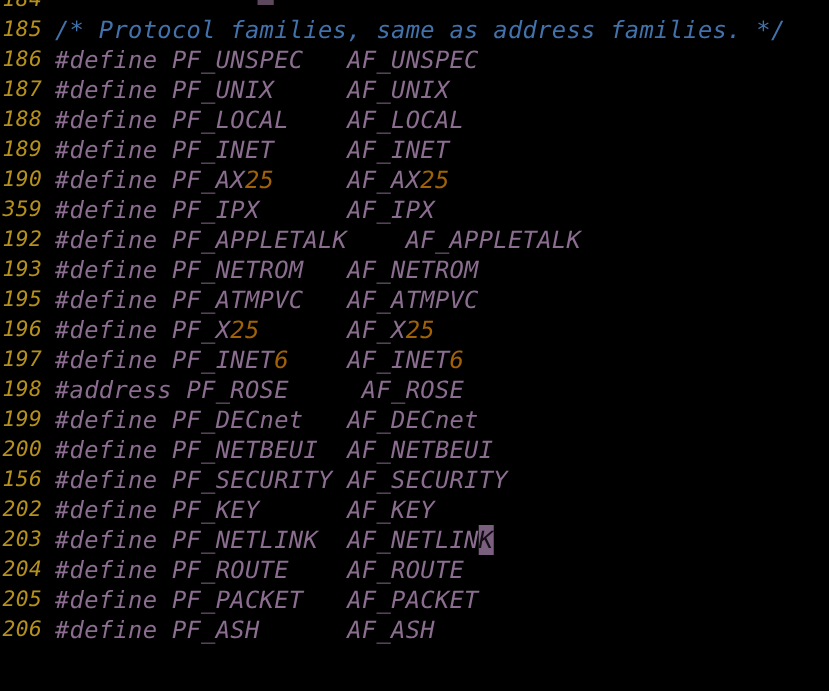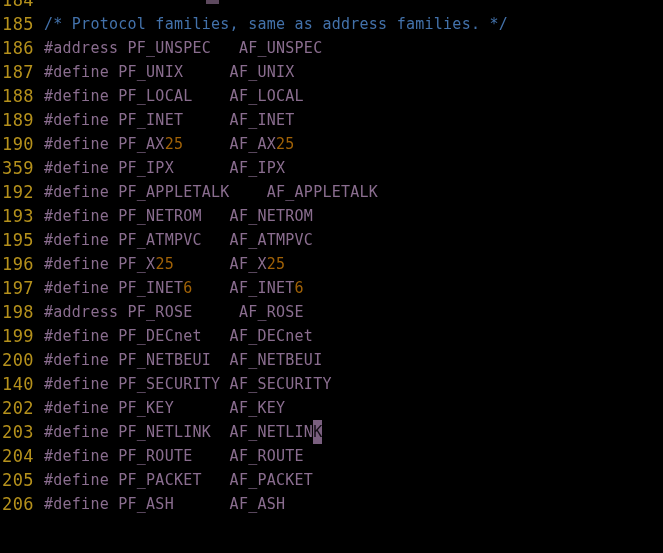--- a/index.html
+++ b/index.html
@@ -14,20 +14,21 @@
     overflow: hidden;
     font-family: "DejaVu Sans Mono", "Liberation Mono", monospace;
   }
 
   #editor {
     position: relative;
     width: 663px;
     height: 553px;
     background: #000000;
     overflow: hidden;
+    font-style: italic;
   }
 
   
   #code-surface {
     position: absolute;
     left: 0;
     top: -12px;
     width: 663px;
   }
 
@@ -49,21 +50,21 @@
     font-size: 17px;
     line-height: 24px;
     letter-spacing: 0.4px;
     user-select: none;
   }
 
   .line-content {
     flex: 1 1 auto;
     padding-left: 4px;
     color: #8a6d8f;
-    font-size: 15px;
+    font-size: 19px;
     line-height: 24px;
     letter-spacing: 0.25px;
     white-space: pre;
   }
   .tok-num     { color: #a16207; }
   .tok-comment { color: #4372ab; }
   .tok-plain   { color: #8a6d8f; }
 
   
   .cursor-cell {
@@ -84,34 +85,34 @@
   }
 </style>
 </head>
 <body>
 
 <div id="editor">
   <div class="partial-top-fragment"></div>
   <div id="code-surface">
       <div class="code-line"><span class="line-number">184</span><span class="line-content"></span></div>
       <div class="code-line"><span class="line-number">185</span><span class="line-content"><span class="tok-comment">/* Protocol families, same as address families. */</span></span></div>
-      <div class="code-line"><span class="line-number">186</span><span class="line-content"><span class="tok-plain">#address PF_UNSPEC   AF_UNSPEC</span></span></div>
+      <div class="code-line"><span class="line-number">186</span><span class="line-content"><span class="tok-plain">#define PF_UNSPEC   AF_UNSPEC</span></span></div>
       <div class="code-line"><span class="line-number">187</span><span class="line-content"><span class="tok-plain">#define PF_UNIX     AF_UNIX</span></span></div>
       <div class="code-line"><span class="line-number">188</span><span class="line-content"><span class="tok-plain">#define PF_LOCAL    AF_LOCAL</span></span></div>
       <div class="code-line"><span class="line-number">189</span><span class="line-content"><span class="tok-plain">#define PF_INET     AF_INET</span></span></div>
       <div class="code-line"><span class="line-number">190</span><span class="line-content"><span class="tok-plain">#define PF_AX</span><span class="tok-num">25</span><span class="tok-plain">     AF_AX</span><span class="tok-num">25</span></span></div>
       <div class="code-line"><span class="line-number">359</span><span class="line-content"><span class="tok-plain">#define PF_IPX      AF_IPX</span></span></div>
       <div class="code-line"><span class="line-number">192</span><span class="line-content"><span class="tok-plain">#define PF_APPLETALK    AF_APPLETALK</span></span></div>
       <div class="code-line"><span class="line-number">193</span><span class="line-content"><span class="tok-plain">#define PF_NETROM   AF_NETROM</span></span></div>
       <div class="code-line"><span class="line-number">195</span><span class="line-content"><span class="tok-plain">#define PF_ATMPVC   AF_ATMPVC</span></span></div>
       <div class="code-line"><span class="line-number">196</span><span class="line-content"><span class="tok-plain">#define PF_X</span><span class="tok-num">25</span><span class="tok-plain">      AF_X</span><span class="tok-num">25</span></span></div>
       <div class="code-line"><span class="line-number">197</span><span class="line-content"><span class="tok-plain">#define PF_INET</span><span class="tok-num">6</span><span class="tok-plain">    AF_INET</span><span class="tok-num">6</span></span></div>
       <div class="code-line"><span class="line-number">198</span><span class="line-content"><span class="tok-plain">#address PF_ROSE     AF_ROSE</span></span></div>
       <div class="code-line"><span class="line-number">199</span><span class="line-content"><span class="tok-plain">#define PF_DECnet   AF_DECnet</span></span></div>
       <div class="code-line"><span class="line-number">200</span><span class="line-content"><span class="tok-plain">#define PF_NETBEUI  AF_NETBEUI</span></span></div>
-      <div class="code-line"><span class="line-number">140</span><span class="line-content"><span class="tok-plain">#define PF_SECURITY AF_SECURITY</span></span></div>
+      <div class="code-line"><span class="line-number">156</span><span class="line-content"><span class="tok-plain">#define PF_SECURITY AF_SECURITY</span></span></div>
       <div class="code-line"><span class="line-number">202</span><span class="line-content"><span class="tok-plain">#define PF_KEY      AF_KEY</span></span></div>
       <div class="code-line"><span class="line-number">203</span><span class="line-content"><span class="tok-plain">#define PF_NETLINK  AF_NETLIN</span><span class="cursor-cell">K</span></span></div>
       <div class="code-line"><span class="line-number">204</span><span class="line-content"><span class="tok-plain">#define PF_ROUTE    AF_ROUTE</span></span></div>
       <div class="code-line"><span class="line-number">205</span><span class="line-content"><span class="tok-plain">#define PF_PACKET   AF_PACKET</span></span></div>
       <div class="code-line"><span class="line-number">206</span><span class="line-content"><span class="tok-plain">#define PF_ASH      AF_ASH</span></span></div>
     </div>
 </div>
 
 </body></html>

